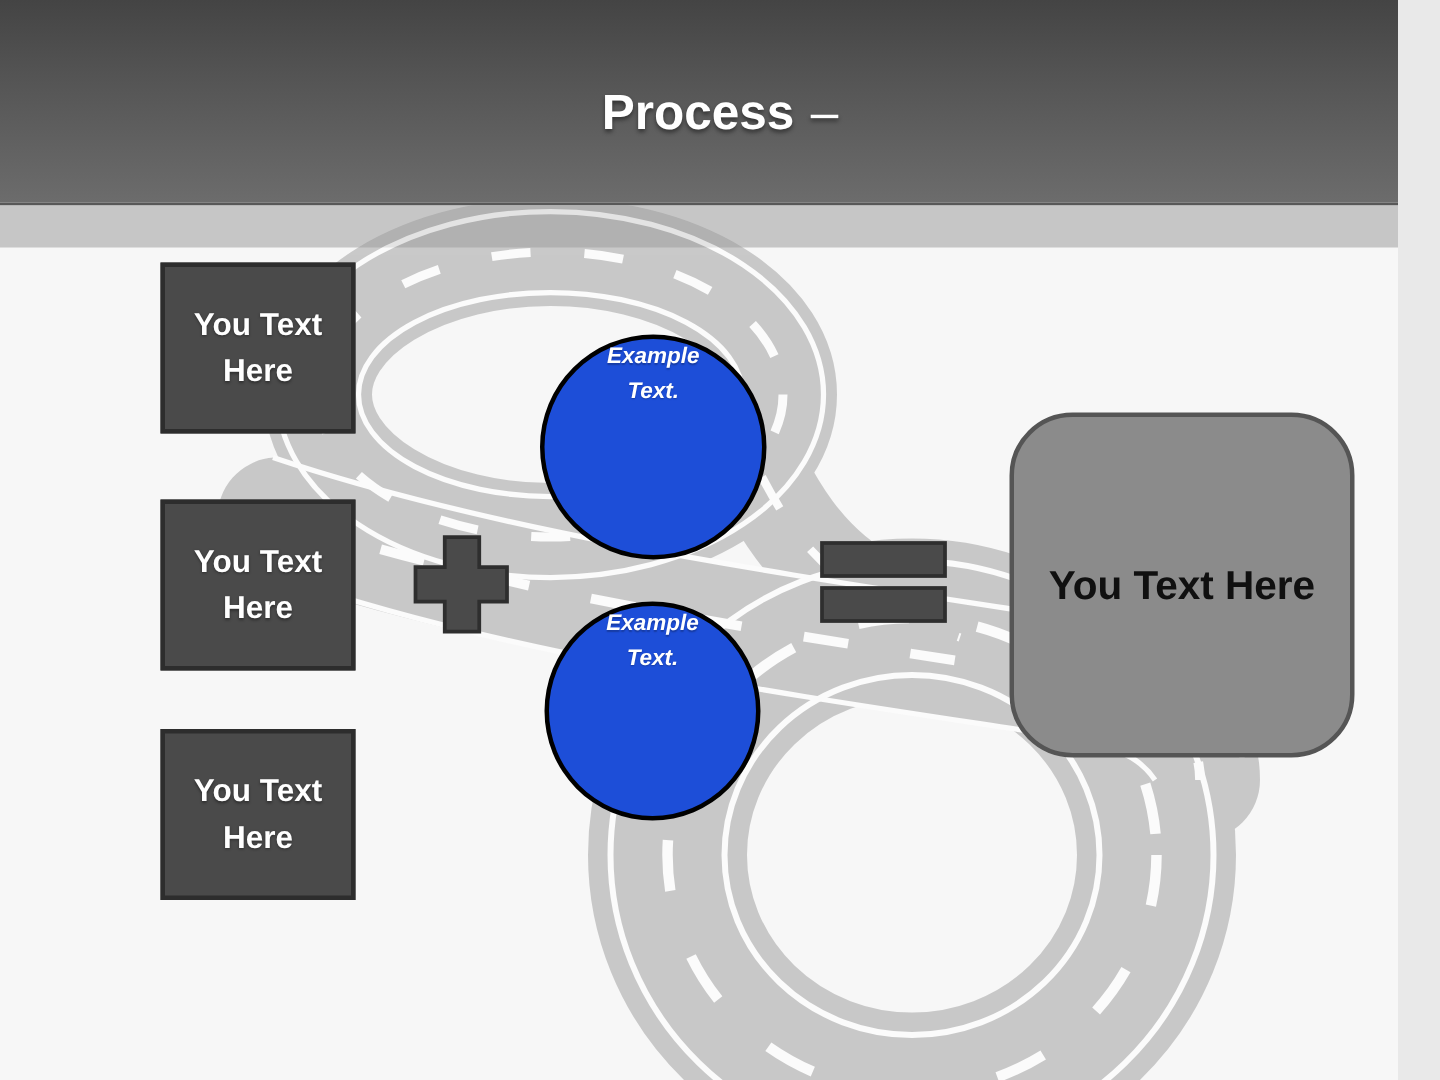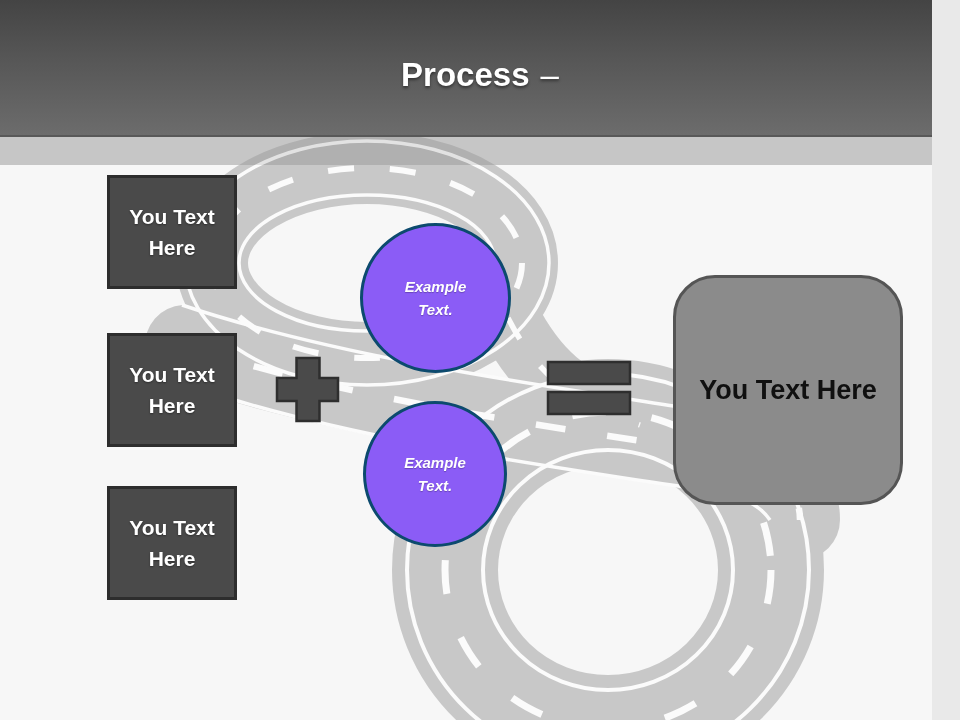--- a/index.html
+++ b/index.html
@@ -31,22 +31,22 @@
   .text-box{
     width:130px;height:114px;left:107px;
     background:#4a4a4a;border:3px solid #2d2d2d;
     display:flex;align-items:center;justify-content:center;text-align:center;
     color:#ffffff;font-size:21px;line-height:31px;
     text-shadow:0 1px 2px rgba(0,0,0,.4);
   }
   .box-1{top:175px;} .box-2{top:333px;} .box-3{top:486px;}
   .op-svg{position:absolute;z-index:3;}
   .circle{
-    background:#8b5cf6;border:3px solid #0c4a6e;border-radius:50%;
-    display:flex;align-items:center;justify-content:center;text-align:center;
+    background:#1d4ed8;border:3px solid #000000;border-radius:50%;
+    display:flex;justify-content:center;text-align:center;
     color:#ffffff;font-size:15px;font-weight:700;font-style:italic;line-height:23px;
     text-shadow:0 1px 1px rgba(0,0,0,.25);
   }
   .circle-1{left:360px;top:223px;width:151px;height:150px;padding:0 26px;}
   .circle-2{left:363px;top:401px;width:144px;height:146px;padding:0 24px;}
   .result-box{
     left:673px;top:275px;width:230px;height:230px;
     background:#8b8b8b;border:3px solid #555555;border-radius:42px;
     display:flex;align-items:center;justify-content:center;text-align:center;
     color:#101010;font-size:27px;

